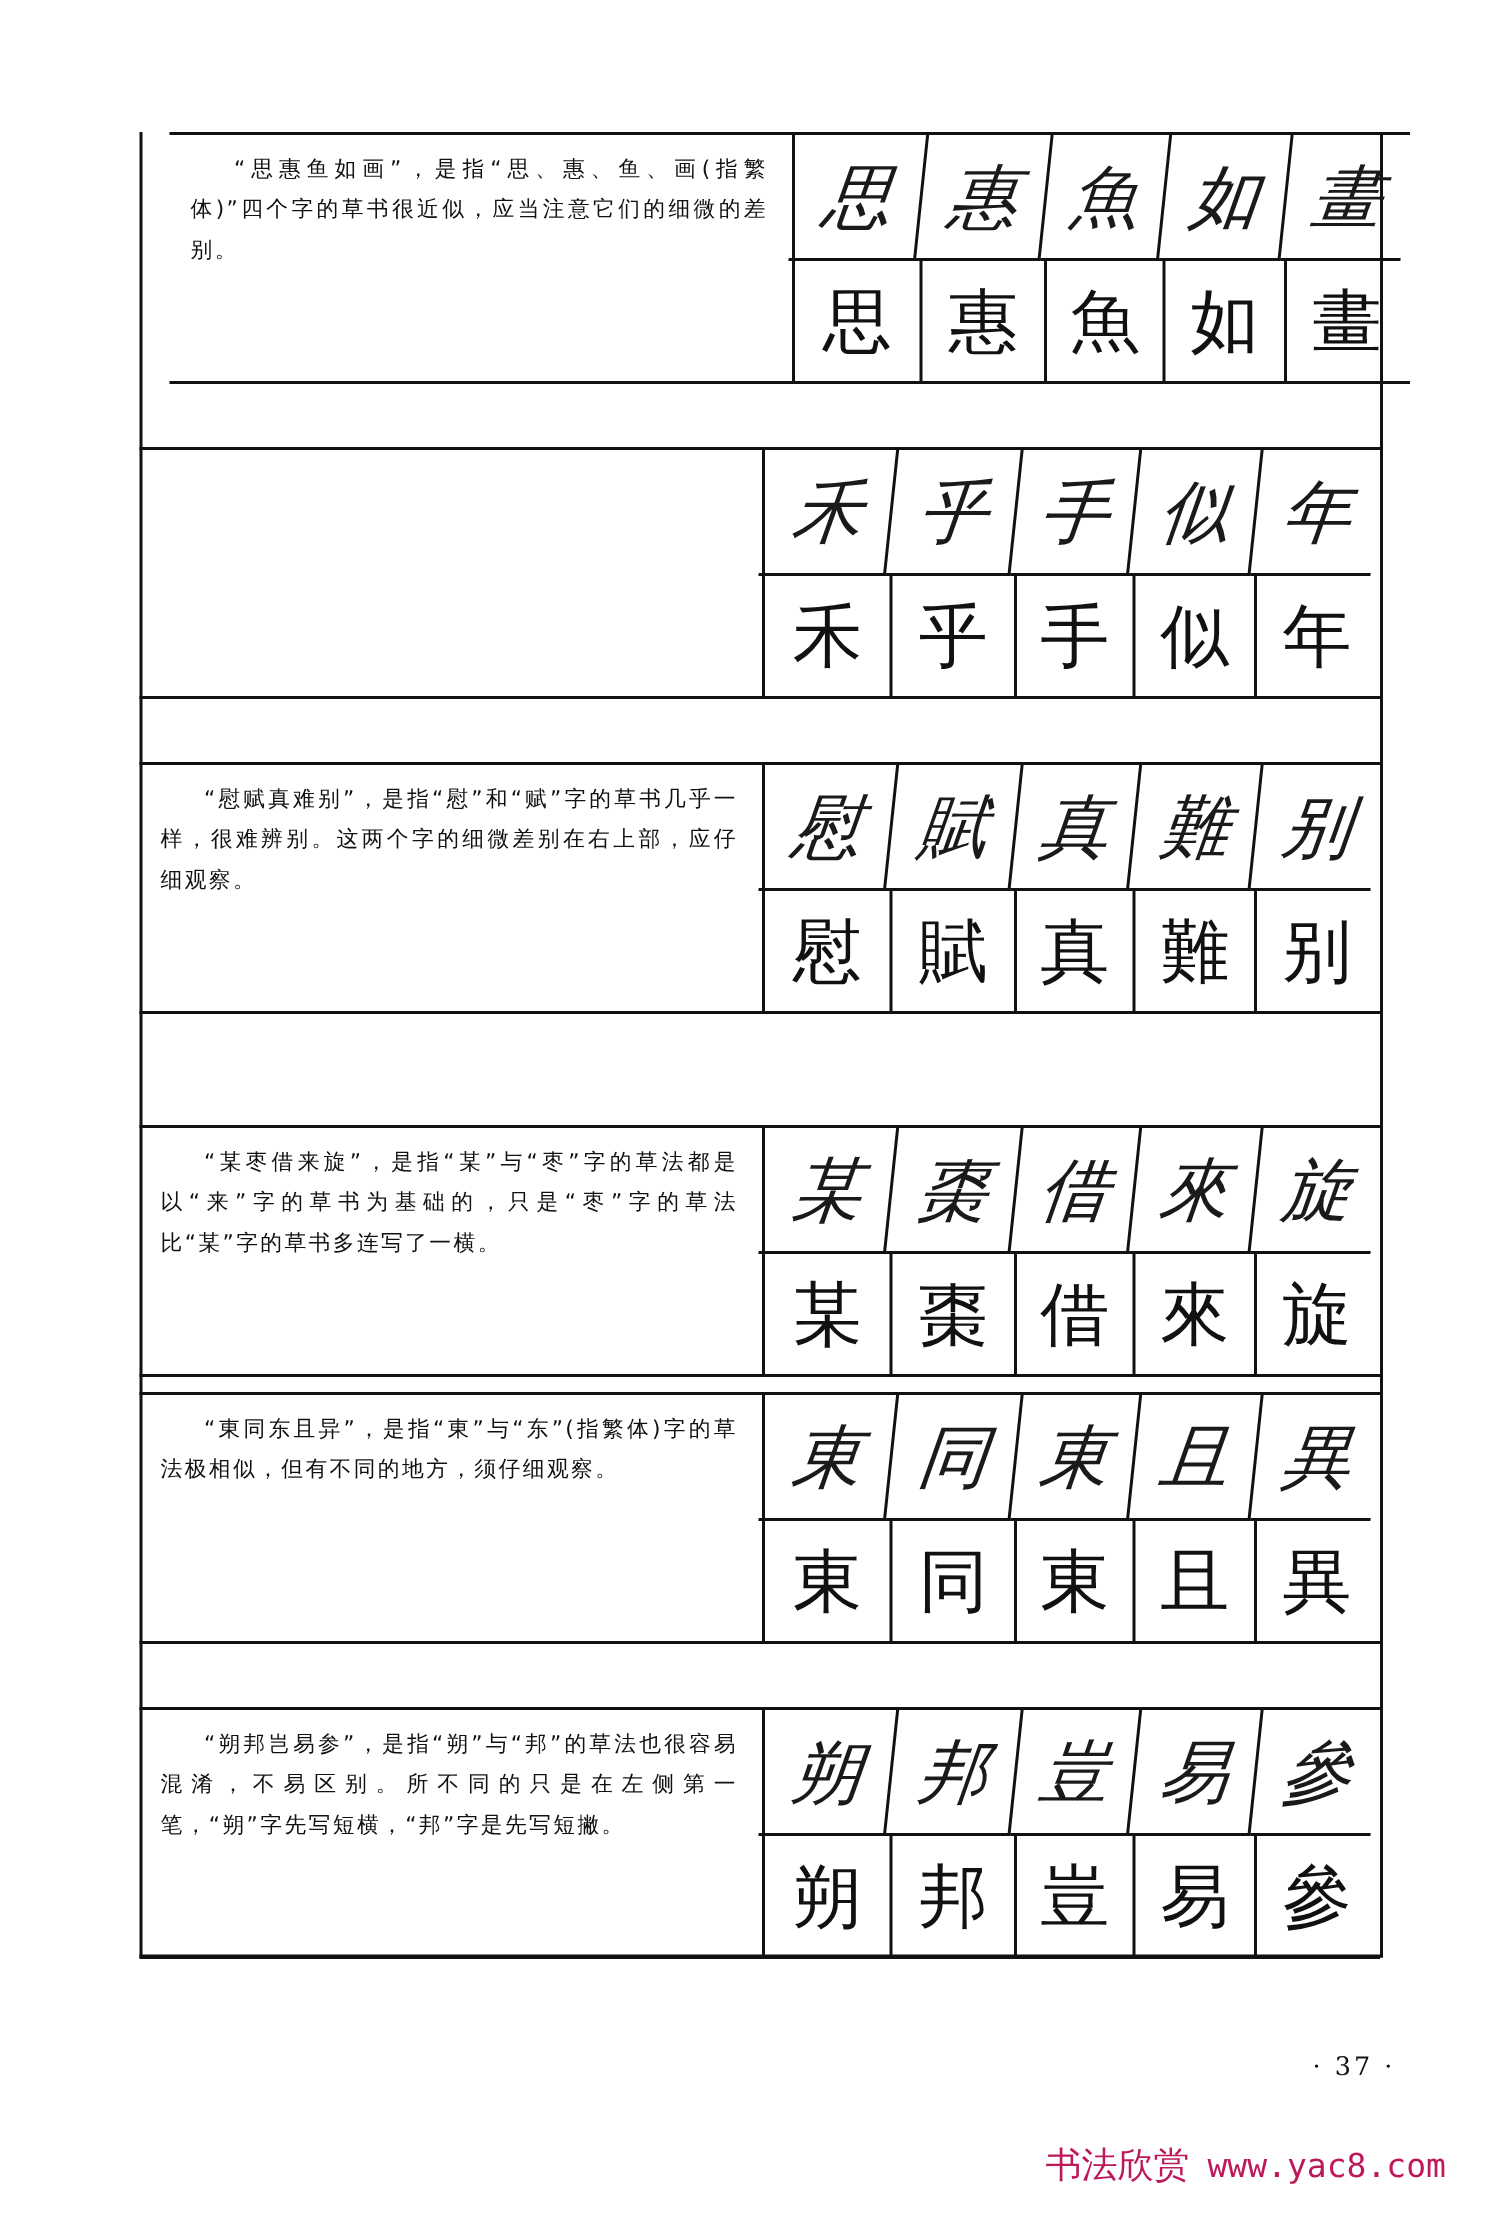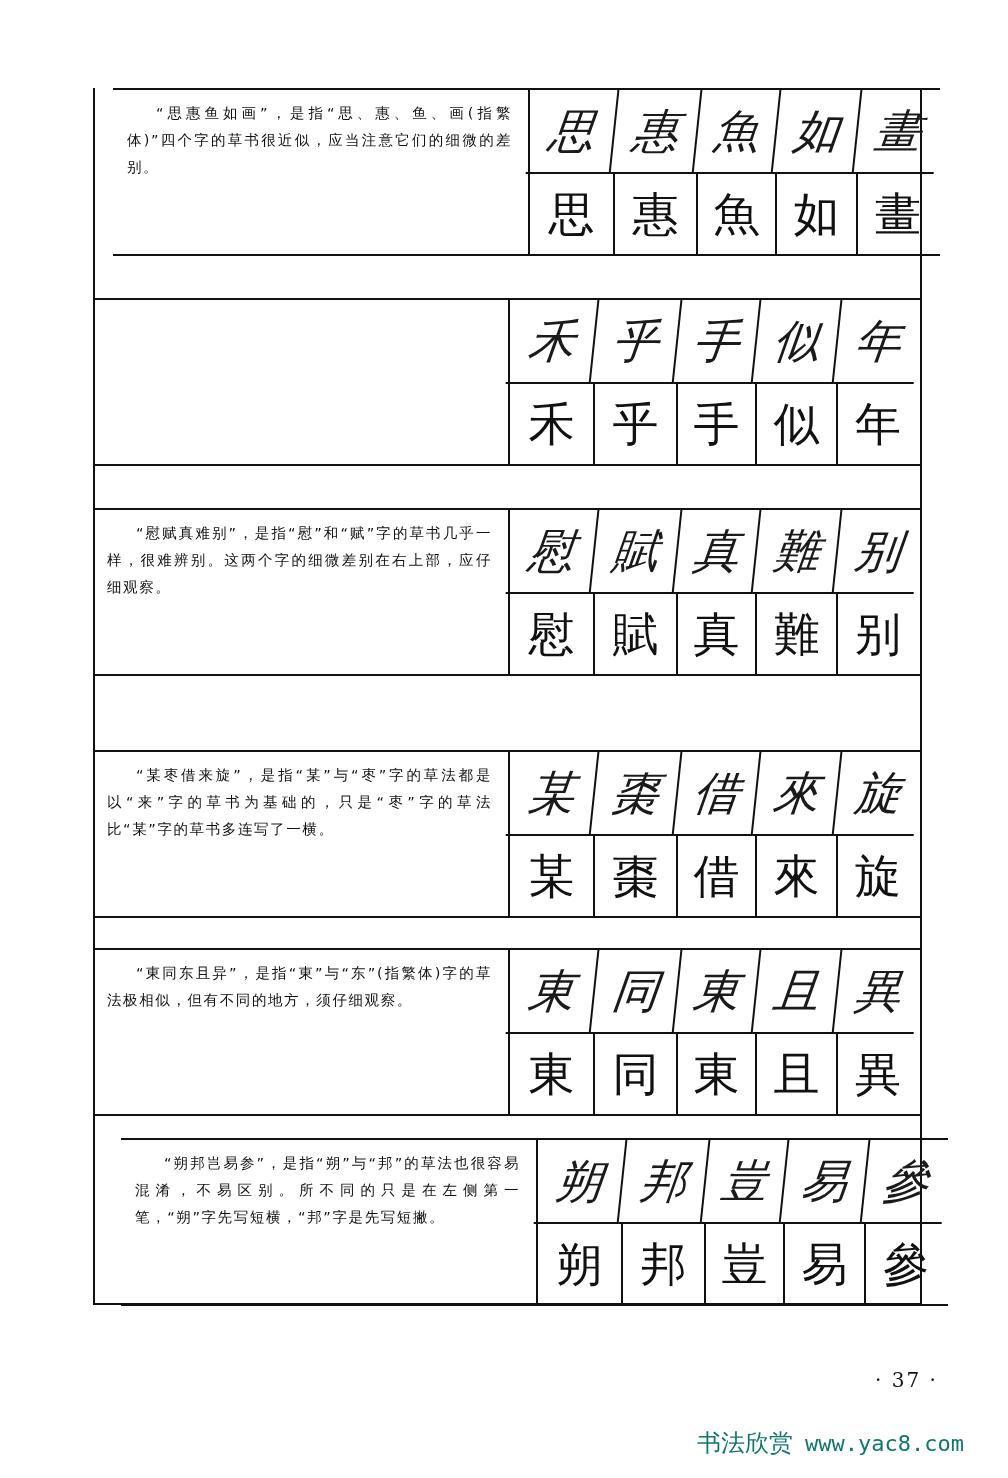--- a/index.html
+++ b/index.html
@@ -37,26 +37,26 @@
     box-sizing: border-box;
     font-family: "DejaVu Serif", "Liberation Serif", serif;
     font-size: 46px; line-height: 1;
   }
   .cell.cursive { font-style: italic; font-weight: normal; transform: skewX(-6deg); color: #1a1a1a; }
   .cell.regular { font-weight: normal; }
   .grid .cell:nth-child(5n) { border-right: none; }
   .grid .cell:nth-child(n+6) { border-bottom: none; }
   .page-number {
     position: absolute; left: 875px; top: 1368px;
-    font-size: 20px; letter-spacing: 2px;
+    font-size: 17px; letter-spacing: 2px;
     font-family: "DejaVu Serif", "Liberation Serif", serif;
   }
   .watermark {
     position: absolute; left: 697px; top: 1427px;
-    color: #0f766e; font-size: 24px; white-space: nowrap;
+    color: #be185d; font-size: 24px; white-space: nowrap;
     font-family: "DejaVu Serif", "Liberation Serif", serif;
   }
   .watermark .url { font-family: "DejaVu Sans Mono", "Liberation Mono", monospace; font-size: 22px; margin-left: 12px; }
 </style>
 </head>
 <body>
 
 <div class="page-frame"></div>
 
 <div id="sections-root">
@@ -112,36 +112,36 @@
         <div class="cell cursive">借</div>
         <div class="cell cursive">來</div>
         <div class="cell cursive">旋</div>
         <div class="cell regular">某</div>
         <div class="cell regular">棗</div>
         <div class="cell regular">借</div>
         <div class="cell regular">來</div>
         <div class="cell regular">旋</div>
       </div>
     </div>
-    <div class="section" style="top: 948px;">
+    <div class="section" style="top: 928px;">
       <div class="desc">“東同东且异”，是指“東”与“东”(指繁体)字的草法极相似，但有不同的地方，须仔细观察。</div>
       <div class="grid">
         <div class="cell cursive">東</div>
         <div class="cell cursive">同</div>
         <div class="cell cursive">東</div>
         <div class="cell cursive">且</div>
         <div class="cell cursive">異</div>
         <div class="cell regular">東</div>
         <div class="cell regular">同</div>
         <div class="cell regular">東</div>
         <div class="cell regular">且</div>
         <div class="cell regular">異</div>
       </div>
     </div>
-    <div class="section" style="top: 1138px; margin-left: 28px;">
+    <div class="section" style="top: 1138px;">
       <div class="desc">“朔邦岂易参”，是指“朔”与“邦”的草法也很容易混淆，不易区别。所不同的只是在左侧第一笔，“朔”字先写短横，“邦”字是先写短撇。</div>
       <div class="grid">
         <div class="cell cursive">朔</div>
         <div class="cell cursive">邦</div>
         <div class="cell cursive">豈</div>
         <div class="cell cursive">易</div>
         <div class="cell cursive">參</div>
         <div class="cell regular">朔</div>
         <div class="cell regular">邦</div>
         <div class="cell regular">豈</div>

